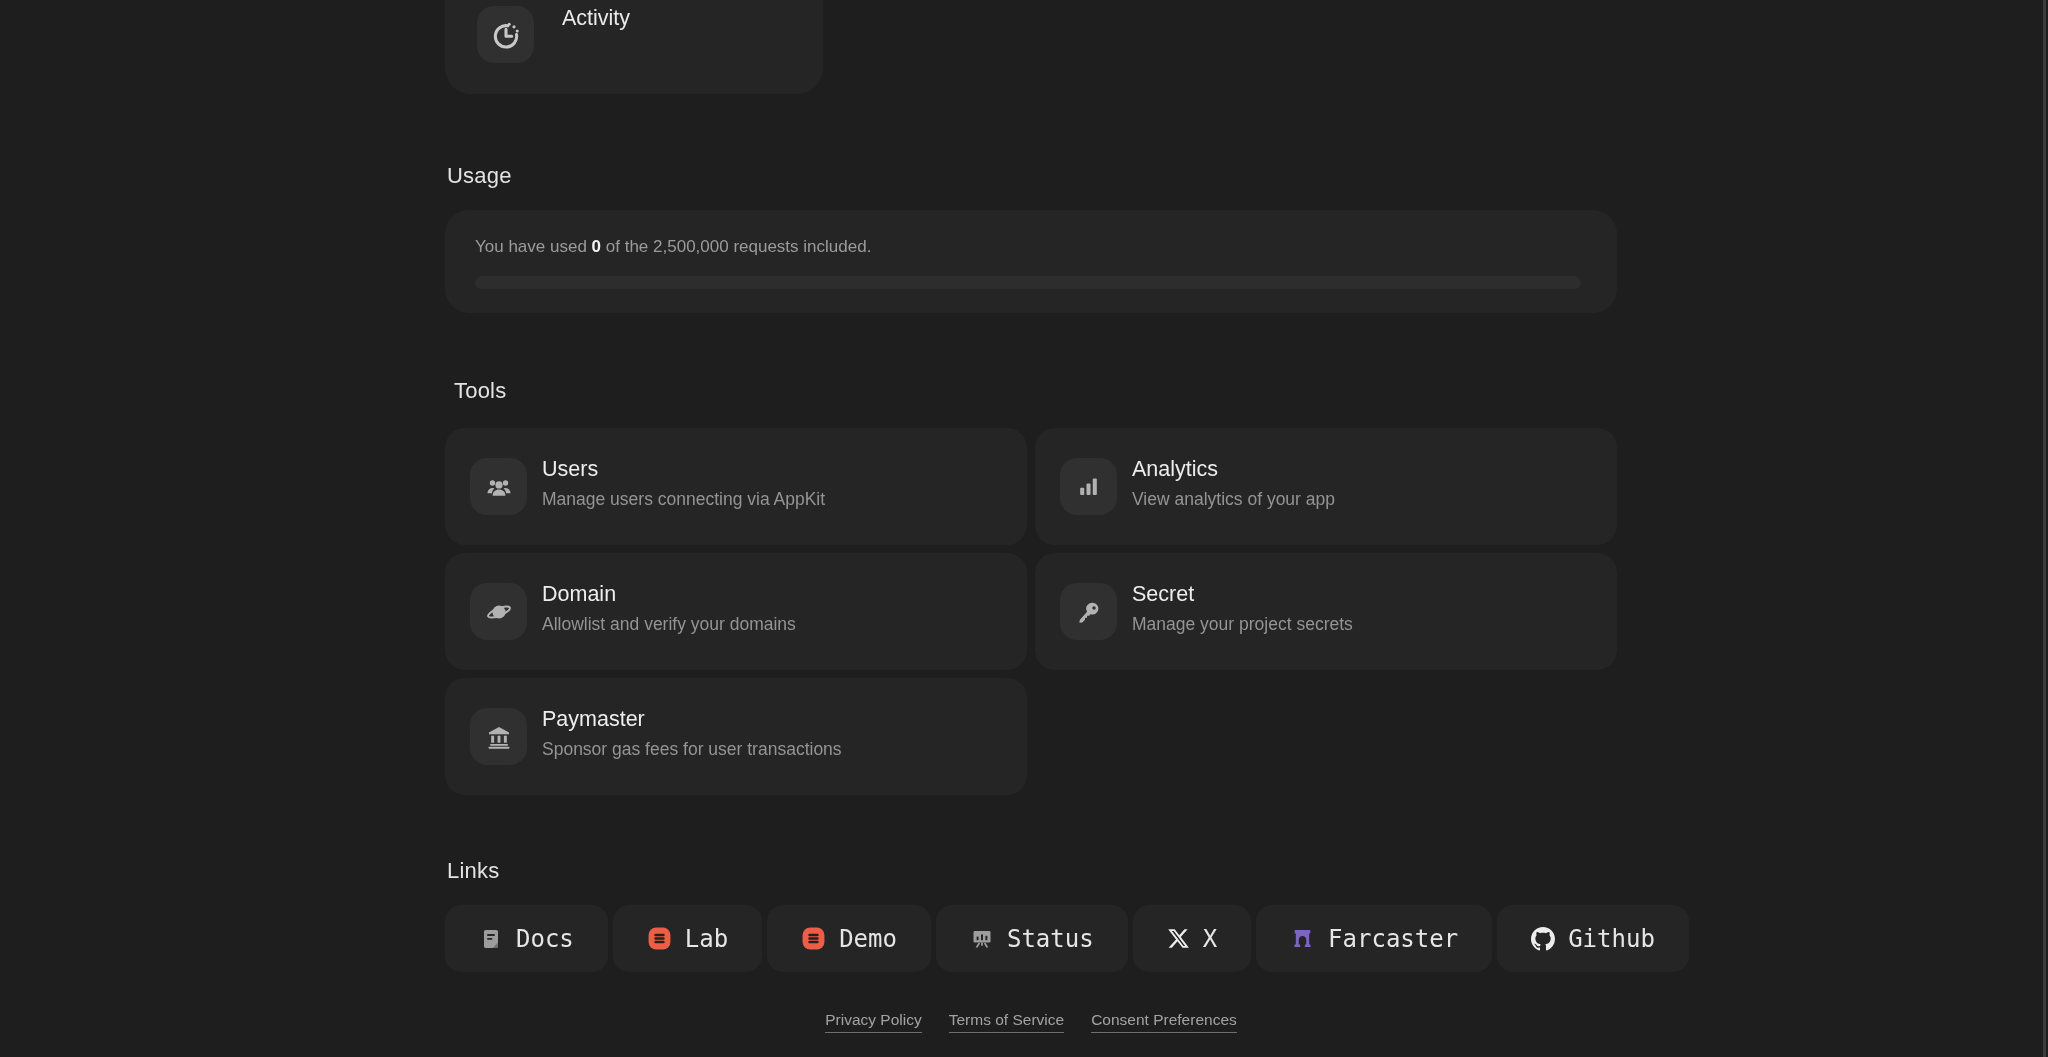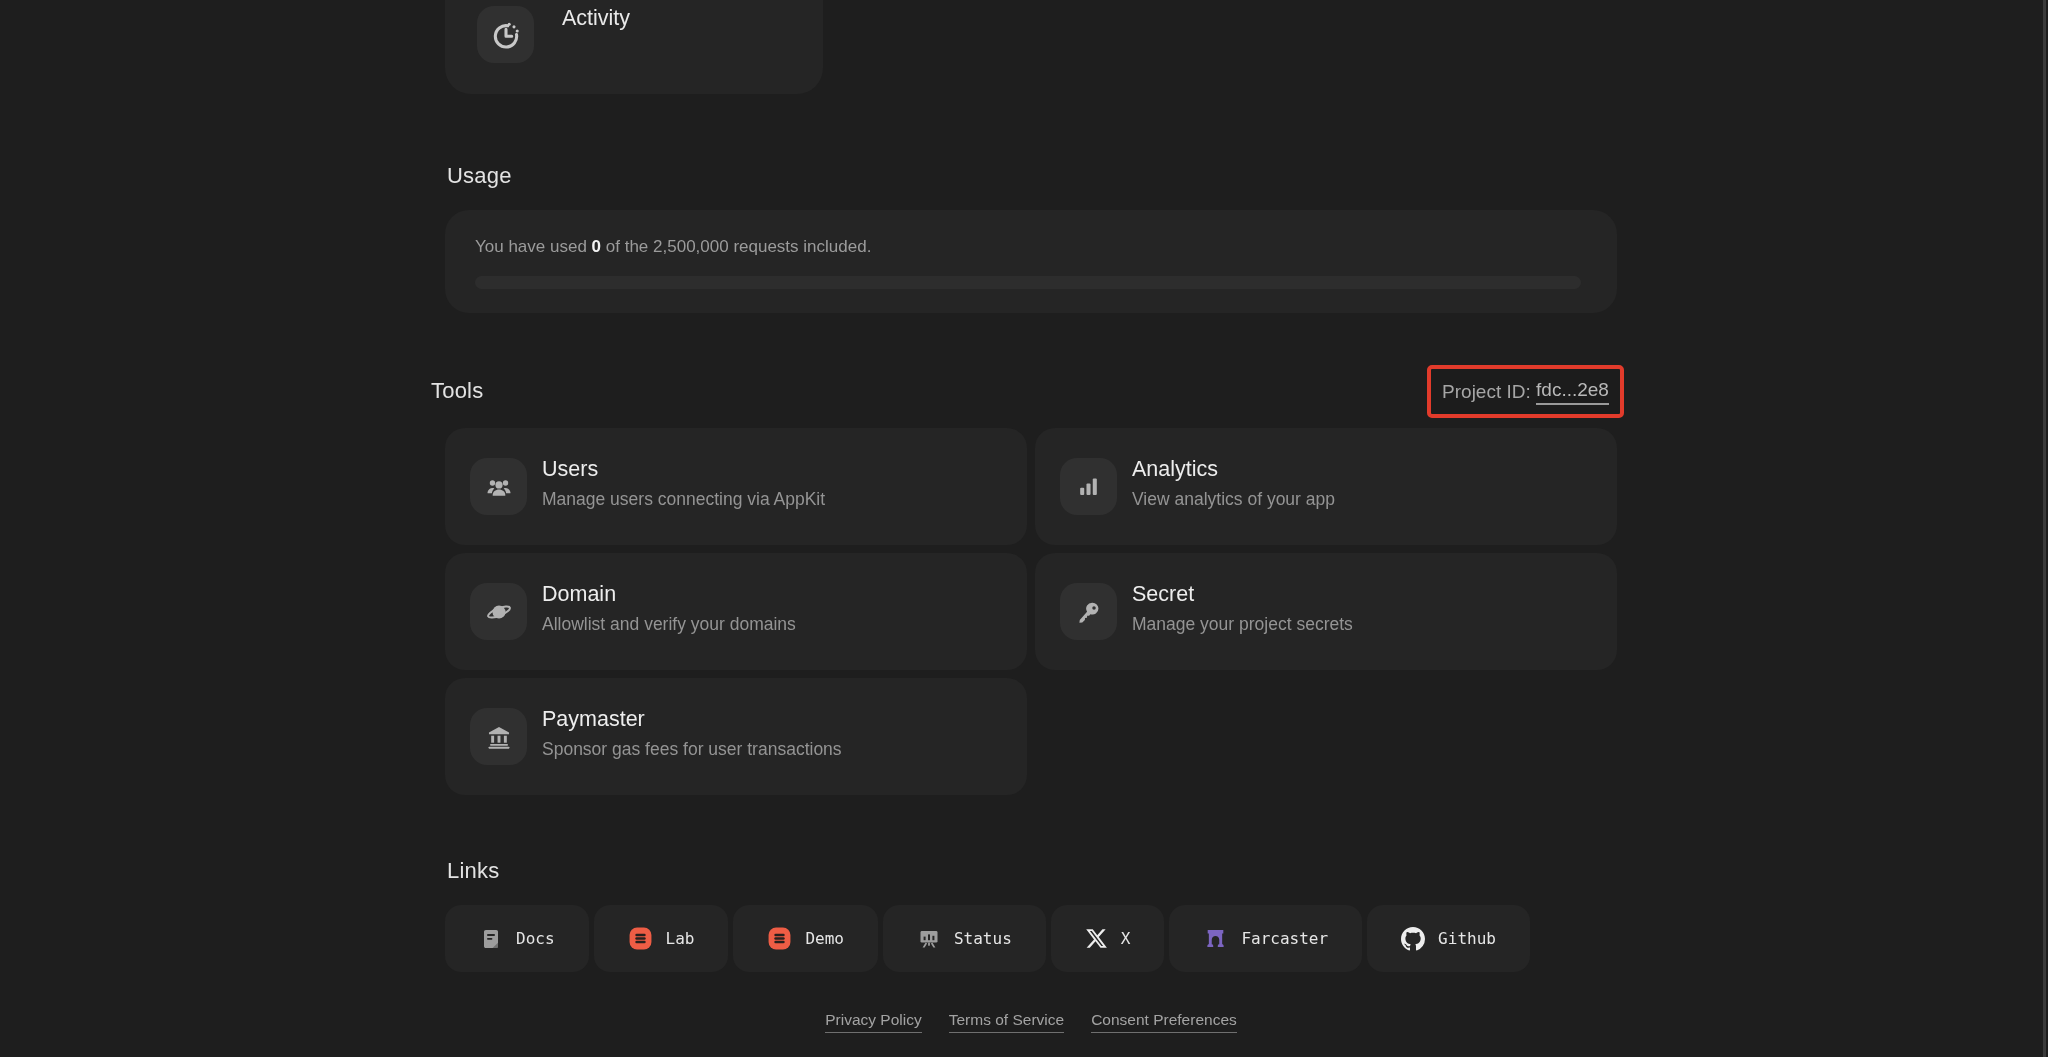--- a/index.html
+++ b/index.html
@@ -37,21 +37,21 @@
   .tools-grid{position:absolute;left:445px;top:428px;width:1172px;display:grid;
               grid-template-columns:1fr 1fr;column-gap:8px;row-gap:8px;}
   .tool-card{position:relative;height:117px;background:#252525;border-radius:20px;cursor:pointer;}
   .tool-card .icon-tile{position:absolute;left:25px;top:30px;}
   .tool-title{position:absolute;left:97px;top:29px;font-size:21.5px;color:#ededed;font-weight:500;}
   .tool-desc{position:absolute;left:97px;top:61px;font-size:17.5px;color:#949494;}
 
   
   .links-row{position:absolute;left:445px;top:905px;display:flex;gap:5px;}
   .link-btn{height:67px;background:#252525;border-radius:16px;display:flex;align-items:center;gap:13px;
-            padding:0 34px;font-family:"DejaVu Sans Mono",monospace;font-size:16px;color:#e6e6e6;cursor:pointer;}
+            padding:0 34px;font-family:"DejaVu Sans Mono",monospace;font-size:24px;color:#e6e6e6;cursor:pointer;}
   .link-btn svg{display:block;flex:0 0 auto;}
 
   
   .footer{position:absolute;left:445px;top:1011px;width:1172px;display:flex;justify-content:center;gap:27px;}
   .footer-link{font-size:15.5px;color:#a3a3a3;border-bottom:1.5px solid #6f6f6f;padding-bottom:3px;cursor:pointer;}
 
   
   .scroll-edge{position:absolute;right:2px;top:0;width:3px;height:100%;background:#3b3b3b;}
 </style>
 </head>
@@ -75,23 +75,22 @@
   </div>
 
   <div class="sec-heading" style="left:447px;top:163px;">Usage</div>
   <div class="usage-card card">
     <div class="usage-text"><span>You have used </span><span class="usage-used">0</span><span> of the 2,500,000 requests included.</span></div>
     <div class="progress-track">
         <div class="progress-fill" style="width: 0%;"></div>
       </div>
   </div>
 
-  <div class="sec-heading" style="left:431px;top:378px;">Tools</div>
-
-  <div class="project-id-box"><span>Project ID: </span><span class="project-id-value">fdc...2e8</span></div>
+  <div class="sec-heading" style="left:454px;top:378px;">Tools</div>
+
 
   <div class="tools-grid">
 
     <div class="tool-card">
       <span class="icon-tile">
         <svg width="28" height="28" viewBox="0 0 24 24" fill="#b2b2b2">
           <circle cx="6.4" cy="8.6" r="2.3"></circle>
           <circle cx="17.6" cy="8.6" r="2.3"></circle>
           <path d="M2.2 16.2c.7-2 2.3-3.4 4.2-3.4.6 0 1.1.1 1.6.4-1.2 1-2 2.5-2.1 4.2H2.2z"></path>
           <path d="M21.8 16.2c-.7-2-2.3-3.4-4.2-3.4-.6 0-1.1.1-1.6.4 1.2 1 2 2.5 2.1 4.2h3.7z"></path>

